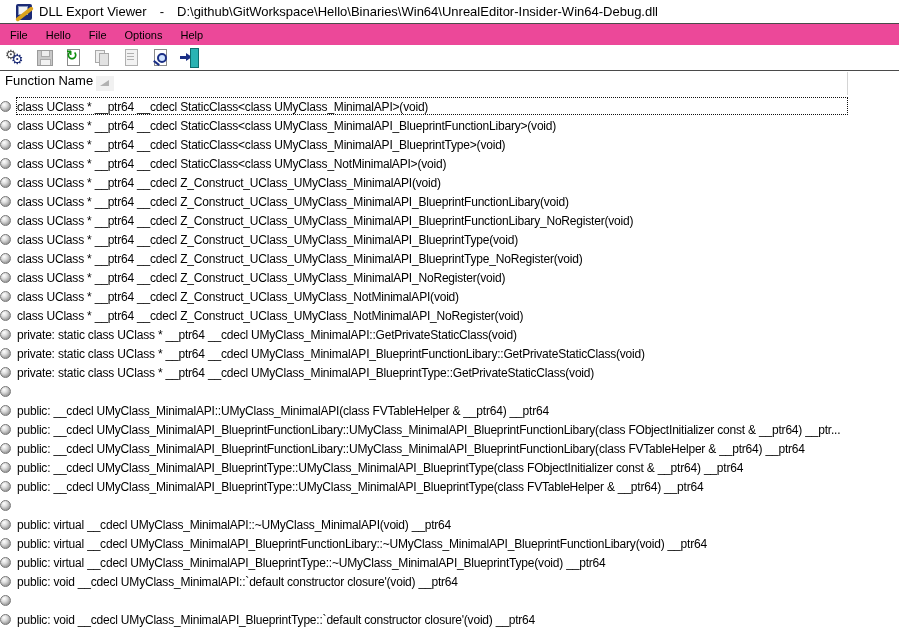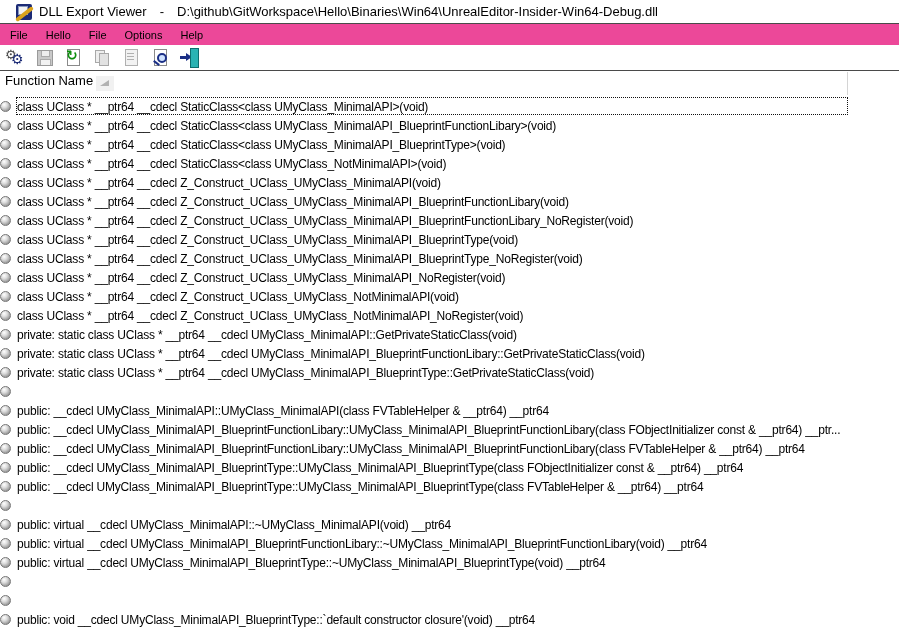--- a/index.html
+++ b/index.html
@@ -235,20 +235,21 @@
       <div class="row">
     <span class="bullet"></span>
     <span class="row-text">public: virtual __cdecl UMyClass_MinimalAPI_BlueprintFunctionLibary::~UMyClass_MinimalAPI_BlueprintFunctionLibary(void) __ptr64</span>
   </div>
       <div class="row">
     <span class="bullet"></span>
     <span class="row-text">public: virtual __cdecl UMyClass_MinimalAPI_BlueprintType::~UMyClass_MinimalAPI_BlueprintType(void) __ptr64</span>
   </div>
       <div class="row">
     <span class="bullet"></span>
+    <span class="row-text">public: void __cdecl UMyClass_MinimalAPI::`default constructor closure'(void) __ptr64</span>
   </div>
       <div class="row">
     <span class="bullet"></span>
   </div>
       <div class="row">
     <span class="bullet"></span>
     <span class="row-text">public: void __cdecl UMyClass_MinimalAPI_BlueprintType::`default constructor closure'(void) __ptr64</span>
   </div>
     </div>
 

